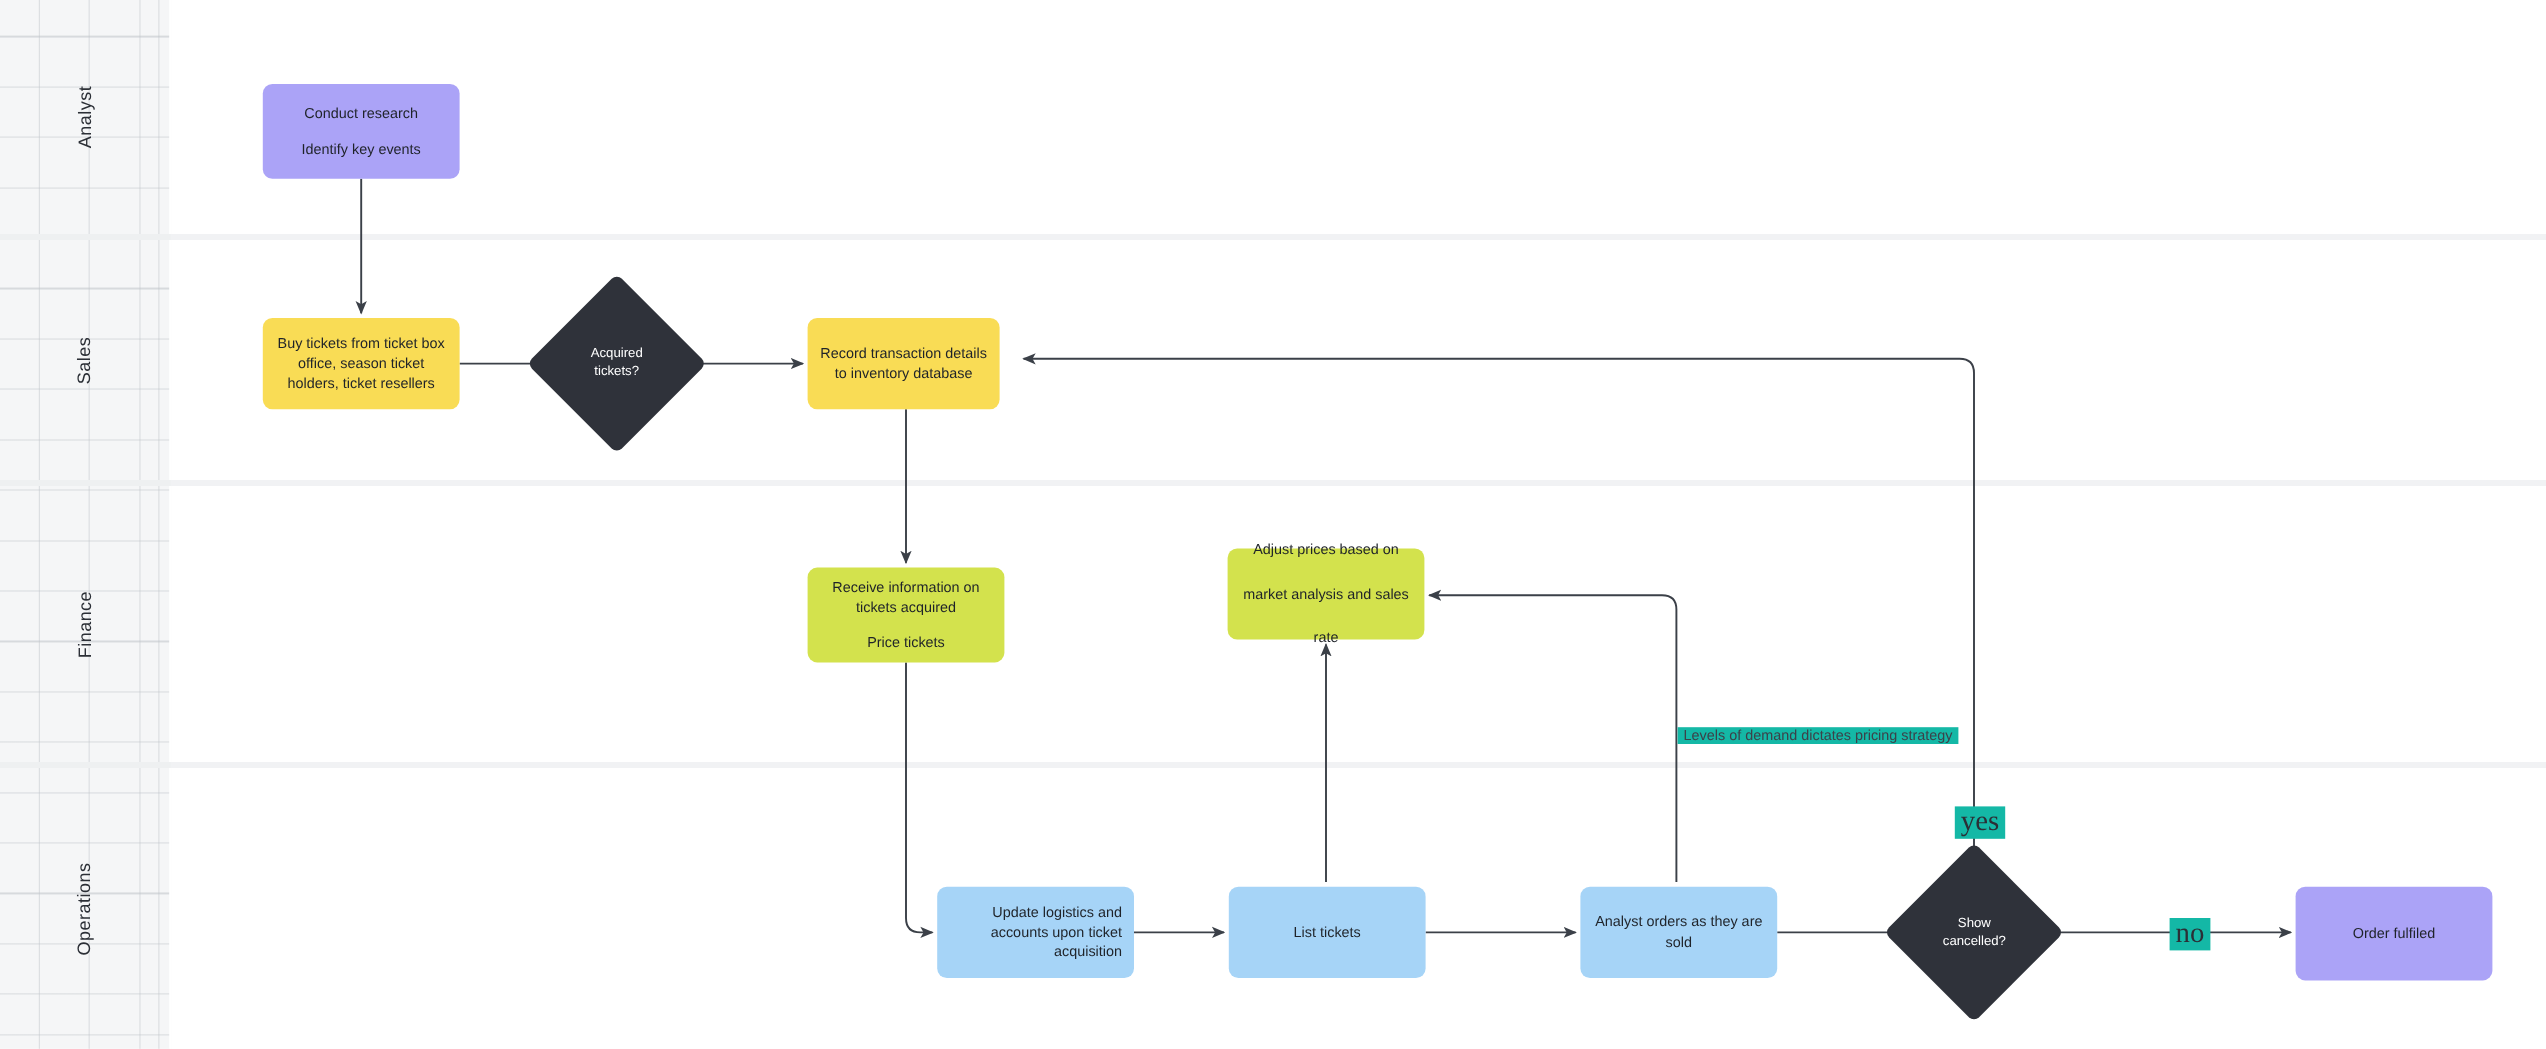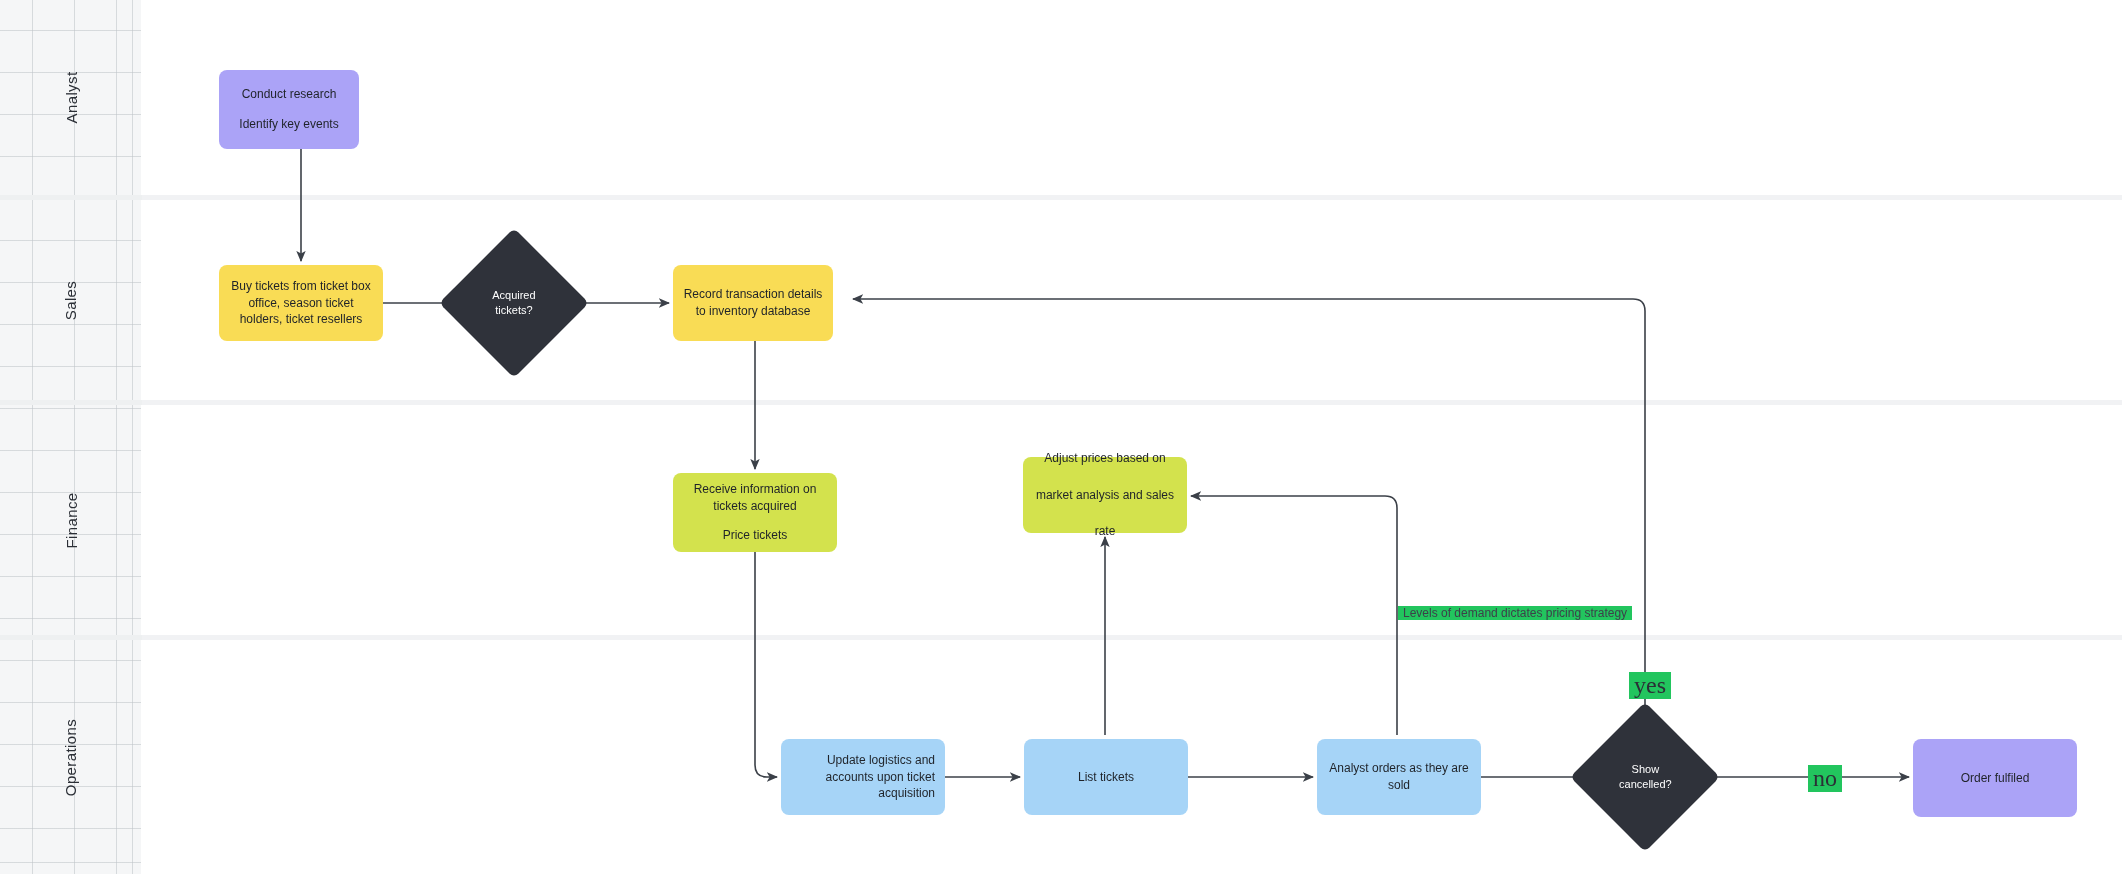--- a/index.html
+++ b/index.html
@@ -50,21 +50,21 @@
     display:flex;align-items:center;justify-content:center;text-align:center;
     background:#2f323a;color:#ffffff;
     transform:rotate(45deg);border-radius:6px;
   }
   .diamond .dtext{transform:rotate(-45deg);font-size:11px;line-height:1.35;white-space:nowrap;}
 
   
   #edges{position:absolute;left:0;top:0;width:2122px;height:874px;pointer-events:none;}
 
   .edge-label{
-    position:absolute;color:#3b4048;background:#22c55e;
+    position:absolute;color:#3b4048;background:#14b8a6;
     padding:0 5px;white-space:nowrap;
   }
   .lbl-yesno{font-size:24px;color:#2b2f36;font-family:Liberation Serif, serif;}
   .lbl-note{font-size:12px;color:#3c4149;}
 </style>
 </head>
 <body>
 
 <div id="canvas">
 
@@ -121,21 +121,21 @@
       <path d="M 1481 777 L 1586 777"></path>
 
       <path d="M 1397 735 L 1397 508 Q 1397 496 1385 496 L 1191 496"></path>
 
       <path d="M 1645 720 L 1645 311 Q 1645 299 1633 299 L 853 299"></path>
 
       <path d="M 1704 777 L 1909 777"></path>
     </g>
   </svg>
 
-  <div class="node purple" style="left:219px;top:70px;width:140px;height:79px;font-size:12px;">
+  <div class="node purple" style="left:219px;top:70px;width:164px;height:79px;font-size:12px;">
     <span class="ln">Conduct research</span>
     <span class="gap"></span>
     <span class="ln">Identify key events</span>
   </div>
 
   <div class="node yellow" style="left:219px;top:265px;width:164px;height:76px;font-size:12px;">
     <span class="ln">Buy tickets from ticket box</span>
     <span class="ln">office, season ticket</span>
     <span class="ln">holders, ticket resellers</span>
   </div>

